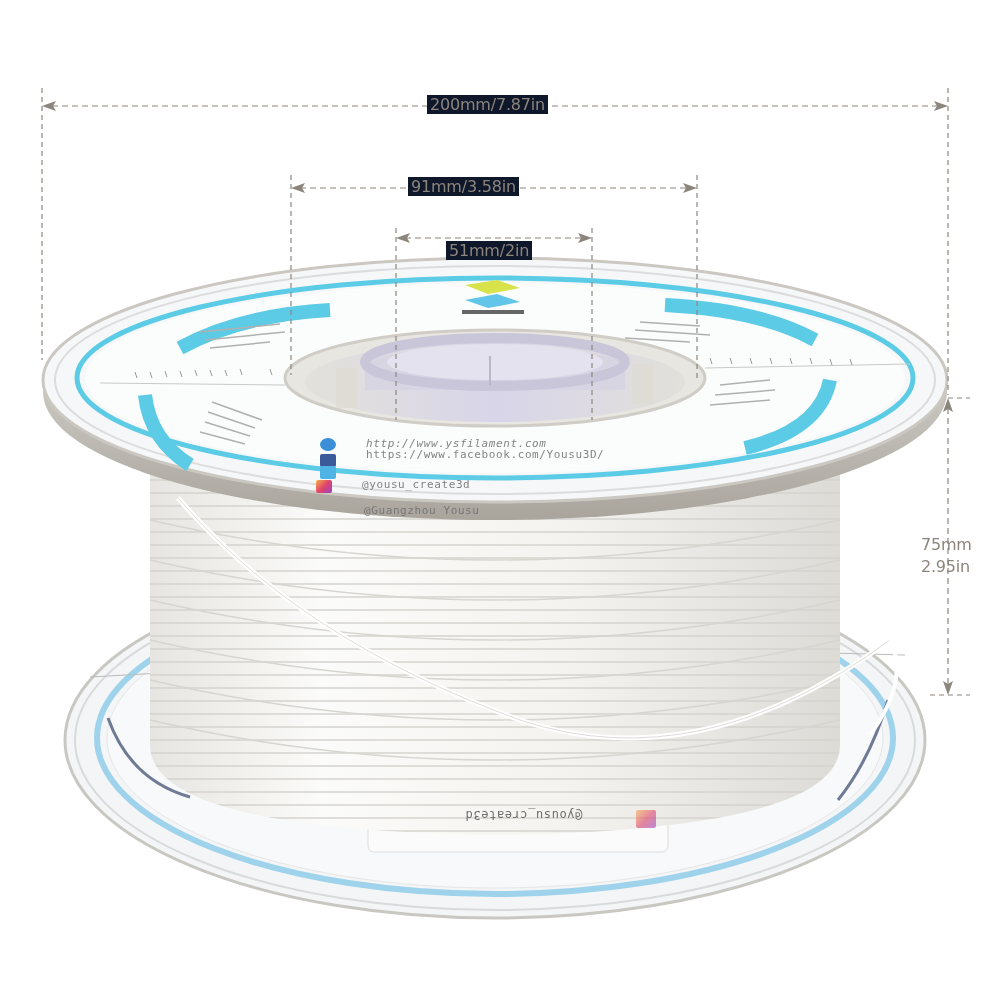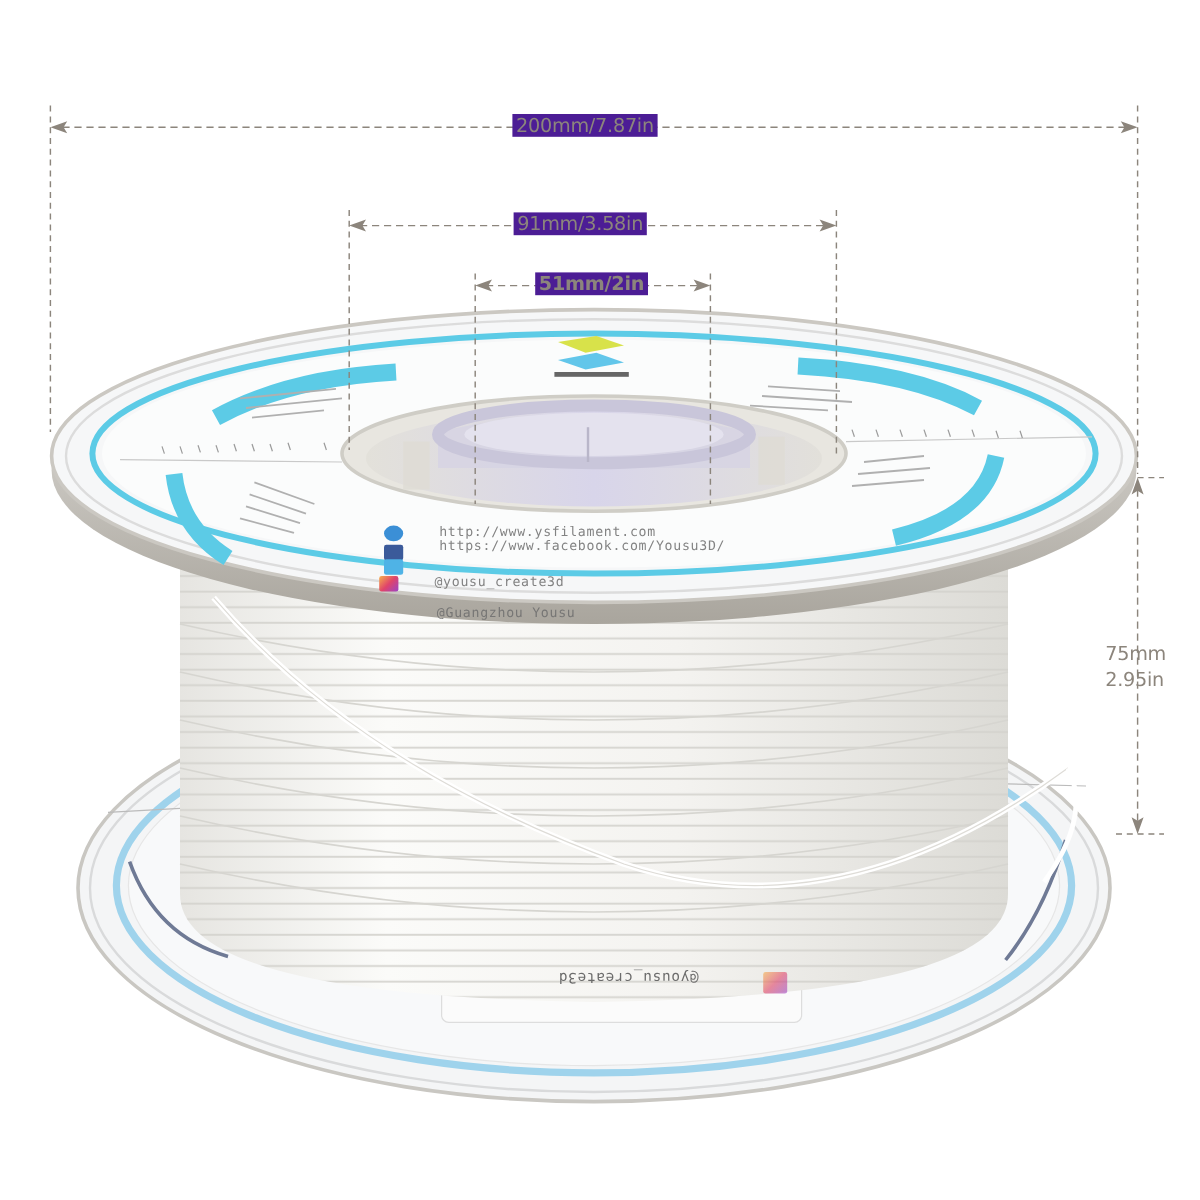--- a/index.html
+++ b/index.html
@@ -1,20 +1,20 @@
 <!DOCTYPE html>
 <html><head>
   <meta charset="utf-8">
   <style>
     html, body { margin: 0; padding: 0; background: #ffffff; }
     body { width: 1000px; height: 1000px; position: relative; overflow: hidden;
            font-family: "Liberation Sans", sans-serif; }
     #stage { position: absolute; left: 0; top: 0; width: 1000px; height: 1000px; }
     .dim-label { position: absolute; color: #8c857c; font-family: "DejaVu Sans", sans-serif;
-                 font-size: 16px; background: #4c1d95; padding: 0 3px; white-space: nowrap; letter-spacing: -0.2px; }
+                 font-size: 16px; background: #0f172a; padding: 0 3px; white-space: nowrap; letter-spacing: -0.2px; }
     .dim-label.vert { background: transparent; font-size: 16px; line-height: 22px; text-align: left; margin-top: 12px; }
     .spool-text { position: absolute; font-family: "DejaVu Sans Mono", monospace; color: #6e6e6e;
                   font-size: 11px; letter-spacing: 0.6px; white-space: nowrap; opacity: 0.85; }
     .spool-text.mirrored { transform: rotate(180deg); font-size: 12px; color: #555; }
     .social-icon { position: absolute; width: 16px; height: 13px; border-radius: 2px; }
   </style>
 </head>
 <body>
 
 <div id="stage">
@@ -168,31 +168,31 @@
       <line x1="948" y1="398" x2="970" y2="398" stroke-dasharray="5 4" fill="none"></line>
       <line x1="930" y1="695" x2="970" y2="695" stroke-dasharray="5 4" fill="none"></line>
       <line x1="948" y1="408" x2="948" y2="685" stroke-dasharray="6 4" fill="none"></line>
       <polygon points="948,398 943,412 948,409 953,412" stroke="none"></polygon>
       <polygon points="948,695 943,681 948,684 953,681" stroke="none"></polygon>
     </g>
   </svg>
 
   
   <div class="dim-label" style="left:427px; top:95px;">200mm/7.87in</div>
-  <div class="dim-label" style="left:428px; top:177px;">91mm/3.58in</div>
-  <div class="dim-label" style="left:446px; top:227px;font-weight:bold;">51mm/2in</div>
+  <div class="dim-label" style="left:408px; top:177px;">91mm/3.58in</div>
+  <div class="dim-label" style="left:446px; top:241px;">51mm/2in</div>
   <div class="dim-label vert" style="left:918px; top:522px;">
     <div>75mm</div>
     <div>2.95in</div>
   </div>
 
   
   <div>
     <div class="social-icon" style="left:320px; top:438px; background:#3b8fd6; border-radius:50%;"></div>
-    <div class="spool-text" style="left:366px; top:437px;">http://www.ysfilament.com</div>
+    <div class="spool-text" style="left:366px; top:437px;font-style:italic;">http://www.ysfilament.com</div>
     <div class="social-icon" style="left:320px; top:454px; background:#3b5a9a;"></div>
     <div class="spool-text" style="left:366px; top:448px;">https://www.facebook.com/Yousu3D/</div>
     <div class="social-icon" style="left:320px; top:466px; background:#4fb3e6;"></div>
     <div class="spool-text" style="left:364px; top:464px;margin-top:40px;">@Guangzhou Yousu</div>
     <div class="social-icon" style="left:316px; top:480px; background:linear-gradient(135deg,#f6b04b,#e0446a,#9b43c5);"></div>
     <div class="spool-text" style="left:362px; top:478px;">@yousu_create3d</div>
   </div>
 
   
   <div class="spool-text mirrored" style="left:465px; top:808px;">@yousu_create3d</div>

